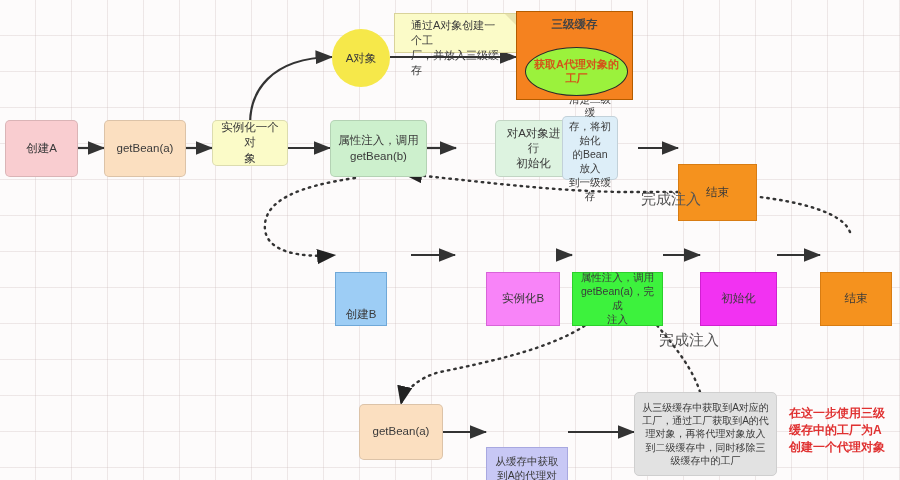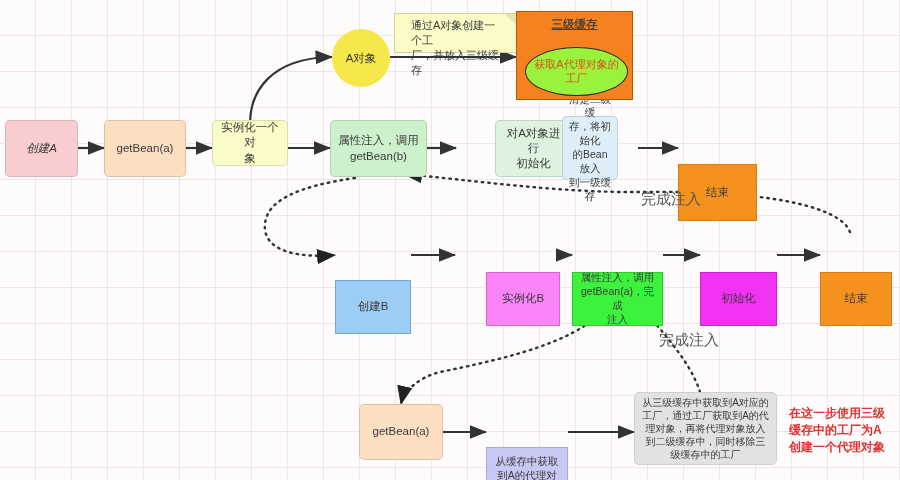--- a/index.html
+++ b/index.html
@@ -60,32 +60,31 @@
     border: 1px solid #b35c00;
     display: flex;
     flex-direction: column;
     align-items: center;
     padding-top: 5px;
   }
   .cache-title {
     font-size: 11.5px;
     color: #444;
     font-weight: 600;
-    text-decoration: underline;
   }
   .ellipse {
     position: absolute;
     border-radius: 50%;
     border: 1.6px solid #2a2a2a;
     display: flex;
     align-items: center;
     justify-content: center;
     text-align: center;
     font-size: 11px;
-    font-weight: 400;
+    font-weight: 700;
     line-height: 1.25;
     color: #d4541a;
   }
   .note {
     position: absolute;
     box-sizing: border-box;
     font-size: 11px;
     line-height: 1.35;
     color: #3a3a3a;
     padding: 4px 16px;
@@ -151,21 +150,21 @@
 
     <path d="M355,178 C300,186 262,200 265,230 C268,252 300,258 335,255" fill="none" stroke="#333" stroke-width="2.4" stroke-dasharray="1.5 5" stroke-linecap="round" marker-end="url(#ar2)"></path>
 
     <path d="M850,232 C840,205 760,190 640,192 C560,193 470,180 404,174" fill="none" stroke="#333" stroke-width="2.4" stroke-dasharray="1.5 5" stroke-linecap="round" marker-end="url(#ar2)"></path>
 
     <path d="M618,280 C610,330 540,352 440,372 C420,377 404,390 401,404" fill="none" stroke="#333" stroke-width="2.4" stroke-dasharray="1.5 5" stroke-linecap="round" marker-end="url(#ar2)"></path>
 
     <path d="M700,392 C690,360 660,330 640,305 C634,296 632,288 632,282" fill="none" stroke="#333" stroke-width="2.4" stroke-dasharray="1.5 5" stroke-linecap="round" marker-end="url(#ar2)"></path>
   </svg>
 
-  <div class="node" style="left:5px; top:120px; width:73px; height:57px; background:#f9cdd0;font-style:italic;">
+  <div class="node" style="left:5px; top:120px; width:73px; height:57px; background:#f9cdd0;">
     <span class="node-text">创建A</span>
   </div>
 
   <div class="node" style="left:104px; top:120px; width:82px; height:57px; background:#fbdfc0;">
     <span class="node-text">getBean(a)</span>
   </div>
 
   <div class="node" style="left:212px; top:120px; width:76px; height:46px; background:#fbfbc8;">
     <span class="node-text">实例化一个对
 象</span>
@@ -204,21 +203,21 @@
 
   <div class="cache-box" style="left:516px; top:11px; width:117px; height:89px; background:#f5821f;">
     <span class="cache-title">三级缓存</span>
     <div class="ellipse" style="left:8px; top:35px; width:101px; height:47px; background:#9bf23c;">
       <span class="node-text">获取A代理对象的
 工厂</span>
     </div>
   </div>
 
 
-  <div class="node sharp" style="left:335px; top:236px; width:76px; height:54px; background:#9dcdf5; border-color:#6fa8d8;">
+  <div class="node sharp" style="left:335px; top:228px; width:52px; height:54px; background:#9dcdf5; border-color:#6fa8d8;align-items:flex-end;">
     <span class="node-text">创建B</span>
   </div>
 
   <div class="node sharp" style="left:486px; top:228px; width:74px; height:54px; background:#f884f8; border-color:#d864d8;">
     <span class="node-text">实例化B</span>
   </div>
 
   <div class="node sharp" style="left:572px; top:228px; width:91px; height:54px; background:#3df23d; border-color:#2cd02c; font-size:10.5px;">
     <span class="node-text">属性注入，调用
 getBean(a)，完成
@@ -236,21 +235,21 @@
   <div class="node" style="left:359px; top:404px; width:84px; height:56px; background:#fbdfc0;">
     <span class="node-text">getBean(a)</span>
   </div>
 
   <div class="node sharp" style="left:486px; top:403px; width:82px; height:58px; background:#c8c8f5; border-color:#a8a8e0; font-size:10.5px;">
     <span class="node-text">从缓存中获取
 到A的代理对
 象</span>
   </div>
 
-  <div class="node" style="left:634px; top:392px; width:143px; height:73px; background:#e2e2e2; border-color:#cfcfcf; font-size:10px;">
+  <div class="node" style="left:634px; top:392px; width:143px; height:84px; background:#e2e2e2; border-color:#cfcfcf; font-size:10px;">
     <span class="node-text">从三级缓存中获取到A对应的
 工厂，通过工厂获取到A的代
 理对象，再将代理对象放入
 到二级缓存中，同时移除三
 级缓存中的工厂</span>
   </div>
 
   <div class="redtext" style="left:789px; top:405px; width:115px; font-size:12px;">在这一步使用三级
 缓存中的工厂为A
 创建一个代理对象</div>

